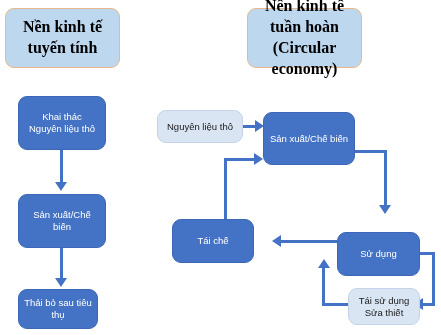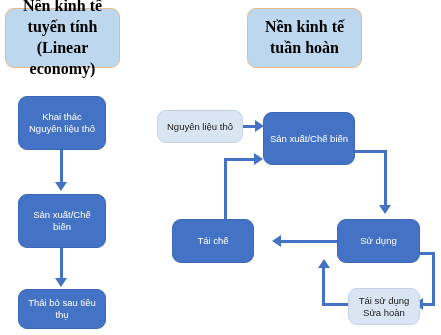--- a/index.html
+++ b/index.html
@@ -81,27 +81,27 @@
   }
 </style>
 </head>
 <body>
 
 <div id="canvas">
 
   <div class="box box-header" style="left:5px; top:8px; width:115px; height:60px;">
     <div class="box-inner">
       <div>Nền kinh tế tuyến tính</div>
-      <div>(Linear economy)</div>
     </div>
   </div>
 
   <div class="box box-header" style="left:247px; top:8px; width:115px; height:60px;align-items:center;">
     <div class="box-inner">
       <div>Nền kinh tế tuần hoàn</div>
+      <div>(Circular economy)</div>
     </div>
   </div>
 
   <div class="box box-primary" style="left:18px; top:96px; width:88px; height:54px;">
     <div class="box-inner">
       <div>Khai thác</div>
       <div>Nguyên liệu thô</div>
     </div>
   </div>
 
@@ -110,21 +110,21 @@
 
   <div class="box box-primary" style="left:18px; top:194px; width:88px; height:54px;">
     <div class="box-inner">
       <div>Sản xuất/Chế biến</div>
     </div>
   </div>
 
   <div class="seg" style="left:60px; top:248px; width:3px; height:32px;"></div>
   <div class="arrow arrow-down" style="left:55px; top:278px;"></div>
 
-  <div class="box box-primary" style="left:18px; top:289px; width:88px; height:40px;justify-content:center;">
+  <div class="box box-primary" style="left:18px; top:289px; width:80px; height:40px;justify-content:center;">
     <div class="box-inner">
       <div>Thải bỏ sau tiêu thụ</div>
     </div>
   </div>
 
   <div class="box box-light" style="left:157px; top:110px; width:86px; height:33px;">
     <div class="box-inner">
       <div>Nguyên liệu thô</div>
     </div>
   </div>
@@ -148,35 +148,35 @@
 
   <div class="box box-primary" style="left:172px; top:219px; width:82px; height:44px;">
     <div class="box-inner">
       <div>Tái chế</div>
     </div>
   </div>
 
   <div class="seg" style="left:281px; top:240px; width:56px; height:3px;"></div>
   <div class="arrow arrow-left" style="left:272px; top:235px;"></div>
 
-  <div class="box box-primary" style="left:337px; top:219px; width:83px; height:44px;">
+  <div class="box box-primary" style="left:337px; top:232px; width:83px; height:44px;">
     <div class="box-inner">
       <div>Sử dụng</div>
     </div>
   </div>
 
   <div class="seg" style="left:420px; top:252px; width:15px; height:3px;"></div>
   <div class="seg" style="left:432px; top:252px; width:3px; height:54px;"></div>
   <div class="seg" style="left:423px; top:303px; width:12px; height:3px;"></div>
   <div class="arrow arrow-left" style="left:414px; top:298px;"></div>
 
   <div class="seg" style="left:322px; top:303px; width:26px; height:3px;"></div>
   <div class="seg" style="left:322px; top:268px; width:3px; height:38px;"></div>
   <div class="arrow arrow-up" style="left:318px; top:259px;"></div>
 
   <div class="box box-light" style="left:348px; top:288px; width:72px; height:37px;">
     <div class="box-inner">
       <div>Tái sử dụng</div>
-      <div>Sửa hoàn</div>
+      <div>Sửa thiết</div>
     </div>
   </div>
 
 </div>
 
 </body></html>

